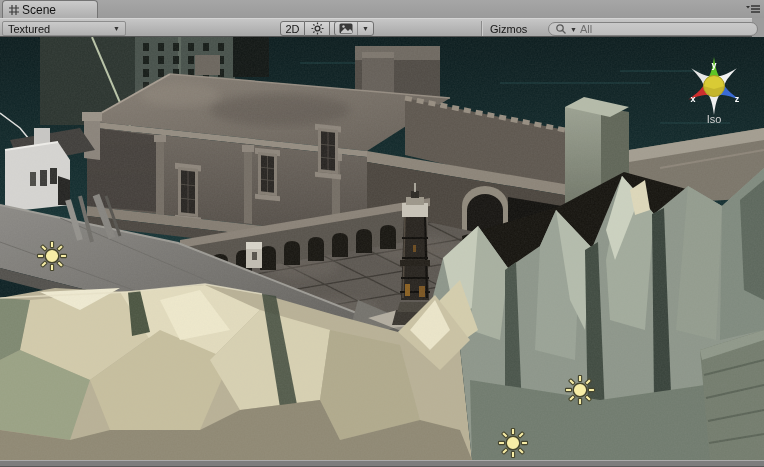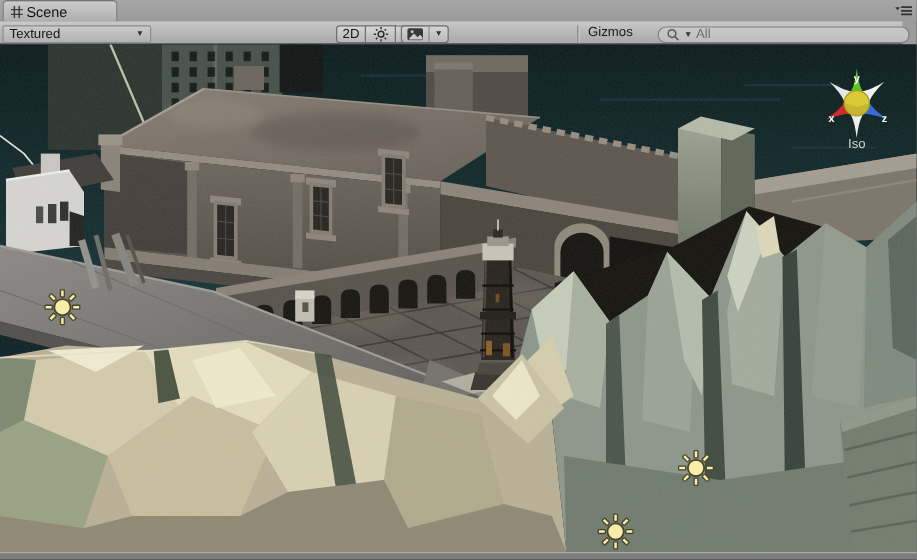--- a/index.html
+++ b/index.html
@@ -14,21 +14,21 @@
        font-size:12px;color:#121212;}
   .panel-menu{position:absolute;right:4px;top:5px;width:14px;height:10px;}
   
   .toolbar{position:absolute;top:18px;left:0;right:12px;height:19px;box-sizing:border-box;
            background:linear-gradient(#c6c6c6,#a8a8a8);border-bottom:1px solid #575757;
            border-top:1px solid #d4d4d4;}
   .dd{position:absolute;top:2px;height:15px;display:flex;align-items:center;
       font-size:11px;color:#161616;box-sizing:border-box;}
   .dd-textured{left:2px;width:124px;border:1px solid #8d8d8d;border-radius:2px;
       background:linear-gradient(#cacaca,#b1b1b1);padding:0 5px;justify-content:space-between;}
-  .dd-gizmos{left:488px;gap:22px;padding:0 2px;flex-direction:column;}
+  .dd-gizmos{left:488px;gap:22px;padding:0 2px;}
   .arrow{font-size:7px;color:#333;line-height:1;}
   .btn-group{position:absolute;left:252px;top:2px;display:flex;height:15px;margin-left:28px;}
   .tbtn{border:1px solid #6f6f6f;border-left-width:0;background:linear-gradient(#d6d6d6,#b7b7b7);
         font-size:11px;color:#161616;display:flex;align-items:center;justify-content:center;
         width:25px;height:15px;box-sizing:border-box;}
   .tbtn.first{border-left-width:1px;border-radius:3px 0 0 3px;}
   .tbtn.last{border-radius:0 3px 3px 0;}
   .btn-effects{position:absolute;left:334px;top:2px;height:15px;display:flex;align-items:stretch;
         border:1px solid #6f6f6f;border-radius:3px;background:linear-gradient(#d6d6d6,#b7b7b7);
         box-sizing:border-box;}

